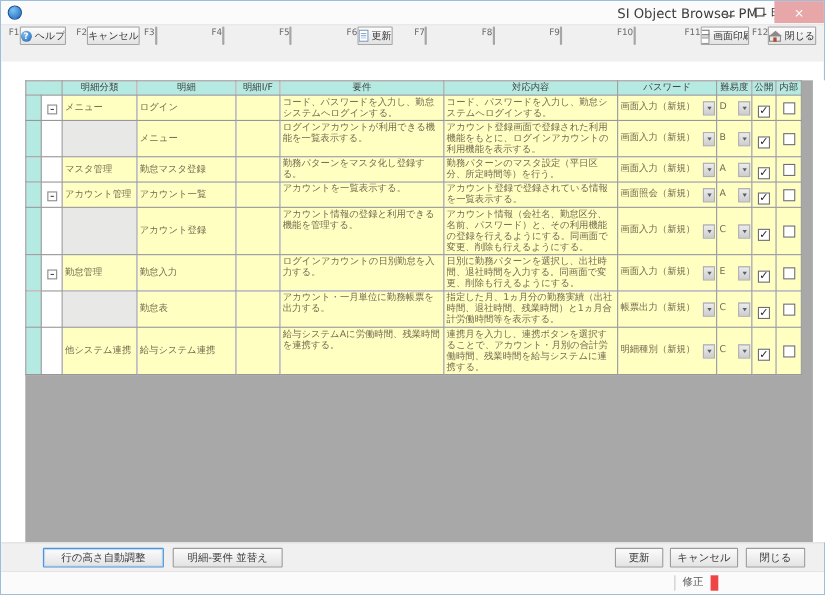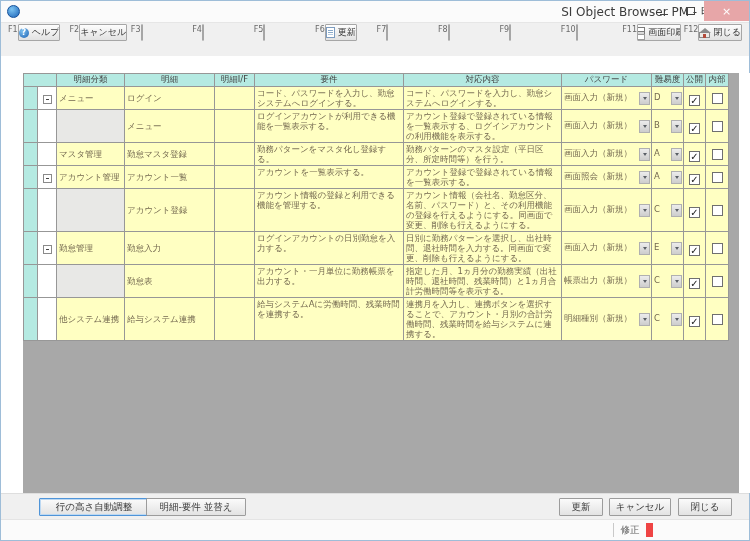--- a/index.html
+++ b/index.html
@@ -236,21 +236,21 @@
               <td class="chk"><span class="cb checked"></span></td>
               <td class="chk"><span class="cb"></span></td>
             </tr>
             <tr style="height: 29px;">
               <td class="sel"></td>
               <td class="exp"></td>
               <td class="empty-gray"></td>
               <td class="cell-mid">メニュー</td>
               <td class="cell-mid"></td>
               <td class="cell-txt">ログインアカウントが利用できる機能を一覧表示する。</td>
-              <td class="cell-txt">アカウント登録で登録されている情報を一覧表示する、ログインアカウントの利用機能を表示する。</td>
+              <td class="cell-txt">アカウント登録画面で登録された利用機能をもとに、ログインアカウントの利用機能を表示する。</td>
               <td class="ctl">
                 <div class="cellflex">
                   <span class="txt">画面入力（新規）</span>
                   <span class="dd"></span>
                 </div>
               </td>
               <td class="ctl">
                 <div class="cellflex">
                   <span class="txt">B</span>
                   <span class="dd"></span>
@@ -397,21 +397,21 @@
               <td class="chk"><span class="cb checked"></span></td>
               <td class="chk"><span class="cb"></span></td>
             </tr>
           </tbody>
       </table>
     </div>
   </div>
 
   <div class="footer" id="footerbar">
       <div class="fbtn2 focused" style="left: 38px; width: 110px;">行の高さ自動調整</div>
-      <div class="fbtn2" style="left: 145px; width: 100px;">明細-要件 並替え</div>
+      <div class="fbtn2" style="left: 156px; width: 100px;">明細-要件 並替え</div>
       <div class="fbtn2" style="left: 558px; width: 44px;">更新</div>
       <div class="fbtn2" style="left: 608px; width: 62px;">キャンセル</div>
       <div class="fbtn2" style="left: 677px; width: 54px;">閉じる</div>
     </div>
 
   <div class="statusbar">
     <span class="status-mode">修正</span>
   </div>
 
 </div>

